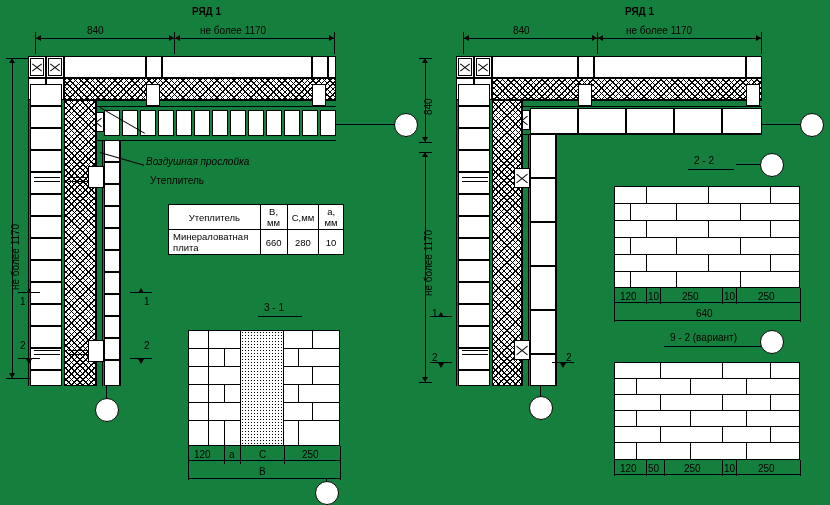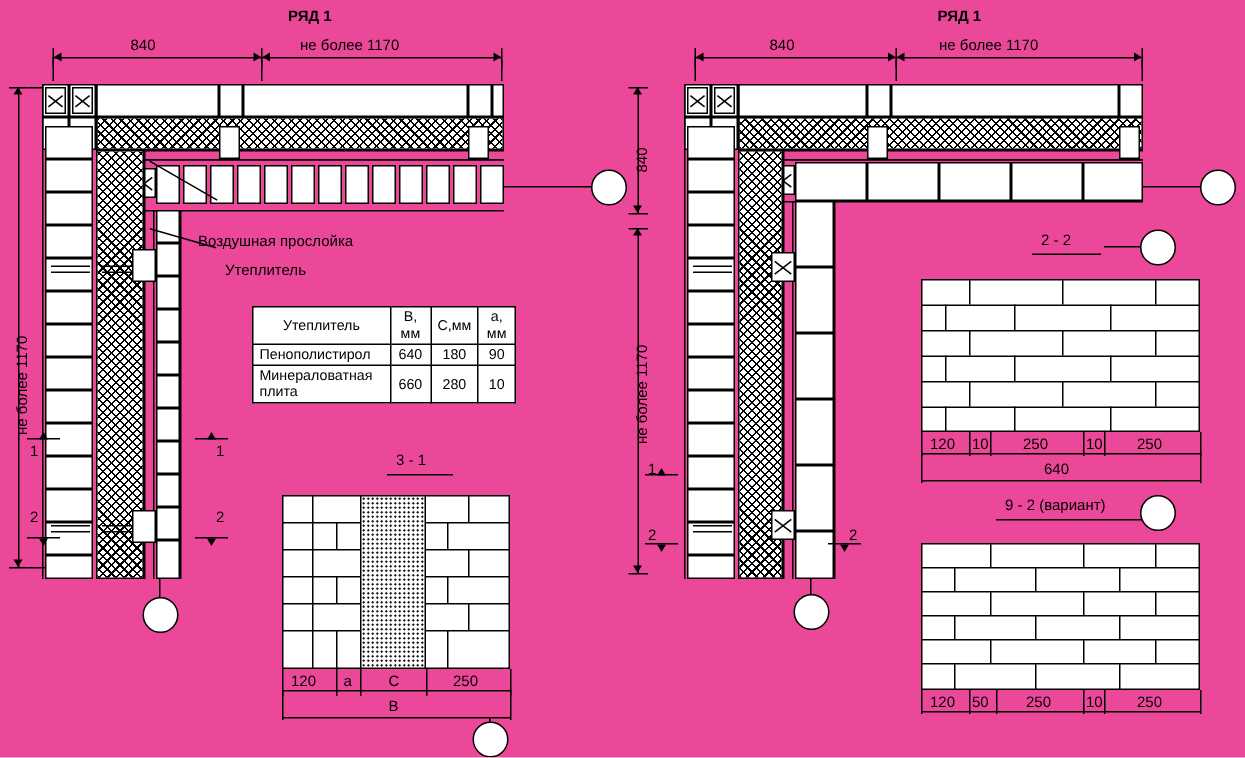--- a/index.html
+++ b/index.html
@@ -1,16 +1,16 @@
 <!DOCTYPE html>
 <html><head>
 <meta charset="utf-8">
 <style>
   html,body{margin:0;padding:0;background:#fff;}
-  #page{position:relative;width:830px;height:505px;background:#ec4899;
+  #page{position:relative;width:830px;height:505px;background:#15803d;
         font-family:"Liberation Sans", sans-serif; color:#000; overflow:hidden;}
   .lbl{position:absolute;font-size:10px;line-height:11px;white-space:nowrap;}
   .lbl.b{font-weight:bold;}
   .vert{position:absolute;font-size:10px;white-space:nowrap;transform-origin:0 0;transform:rotate(-90deg);}
   .circ{position:absolute;border:1.6px solid #000;border-radius:50%;background:#fff;}
   .ln{position:absolute;background:#000;}
   .hl{height:1px;}
   .vl{width:1px;}
   .box{position:absolute;border:1px solid #000;background:#fff;box-sizing:border-box;}
   .brick{position:absolute;border:1px solid #000;background:#fff;box-sizing:border-box;}
@@ -157,21 +157,21 @@
   <div class="brick" style="left:104px;top:272px;width:16px;height:22px;"></div>
   <div class="brick" style="left:104px;top:294px;width:16px;height:22px;"></div>
   <div class="brick" style="left:104px;top:316px;width:16px;height:22px;"></div>
   <div class="brick" style="left:104px;top:338px;width:16px;height:22px;"></div>
   <div class="brick" style="left:104px;top:360px;width:16px;height:26px;"></div>
   <div class="brick" style="left:88px;top:166px;width:16px;height:22px;"></div>
   <div class="brick" style="left:88px;top:340px;width:16px;height:22px;"></div>
 
   <div class="ptr" style="left:100px;top:107px;width:52px;transform:rotate(30deg);"></div>
   <div class="ptr" style="left:100px;top:152px;width:46px;transform:rotate(16deg);"></div>
-  <div class="lbl" style="left:132px;top:156px;">Воздушная  прослойка</div>
+  <div class="lbl" style="left:146px;top:156px;font-style:italic;">Воздушная  прослойка</div>
   <div class="lbl" style="left:150px;top:175px;">Утеплитель</div>
 
   <div class="ln hl" style="left:18px;top:292px;width:22px;"></div>
   <div class="arrowU" style="left:26px;top:288px;"></div>
   <div class="lbl" style="left:20px;top:296px;">1</div>
   <div class="ln hl" style="left:130px;top:292px;width:22px;"></div>
   <div class="arrowU" style="left:138px;top:288px;"></div>
   <div class="lbl" style="left:144px;top:296px;">1</div>
 
   <div class="ln hl" style="left:18px;top:358px;width:22px;"></div>
@@ -186,26 +186,20 @@
   <div class="ln vl" style="left:106px;top:386px;height:16px;"></div>
   <div class="circ" style="left:95px;top:398px;width:22px;height:22px;"></div>
 
   <table class="tbl" style="left:168px;top:204px;width:176px;">
     <tbody>
         <tr>
       <th>Утеплитель</th>
       <th>В, мм</th>
       <th>С,мм</th>
       <th>а, мм</th>
-    </tr>
-    <tr>
-      <td>Пенополистирол</td>
-      <td class="num">640</td>
-      <td class="num">180</td>
-      <td class="num">90</td>
     </tr>
     <tr>
       <td>Минераловатная плита</td>
       <td class="num">660</td>
       <td class="num">280</td>
       <td class="num">10</td>
     </tr>
   </tbody>
     </table>
 

